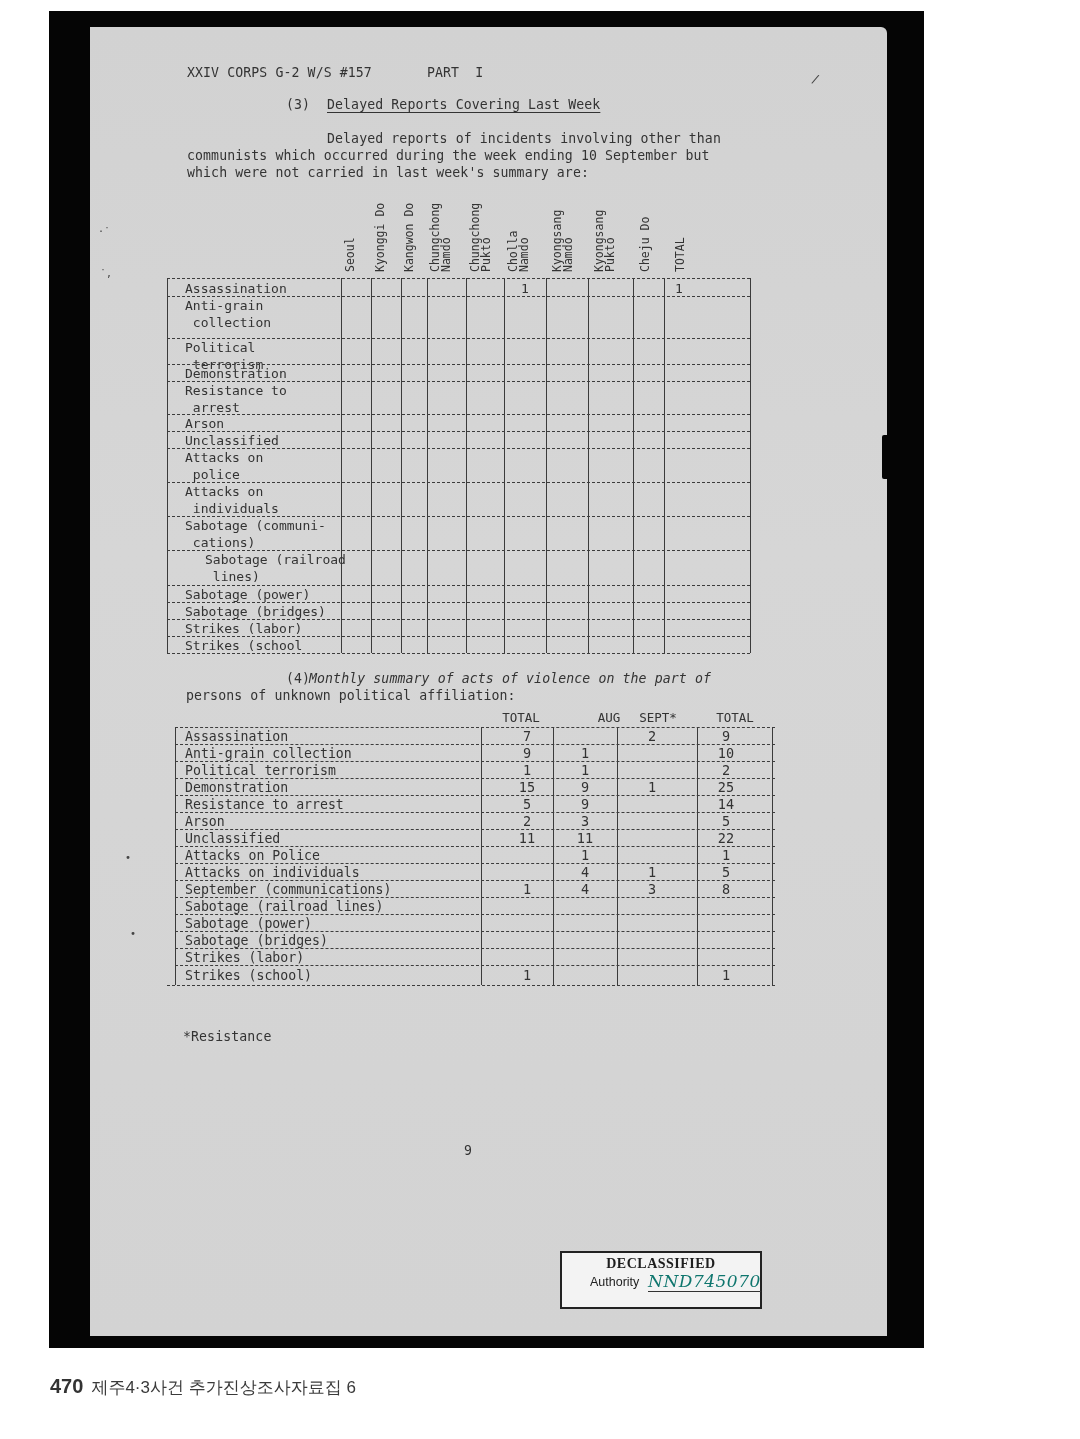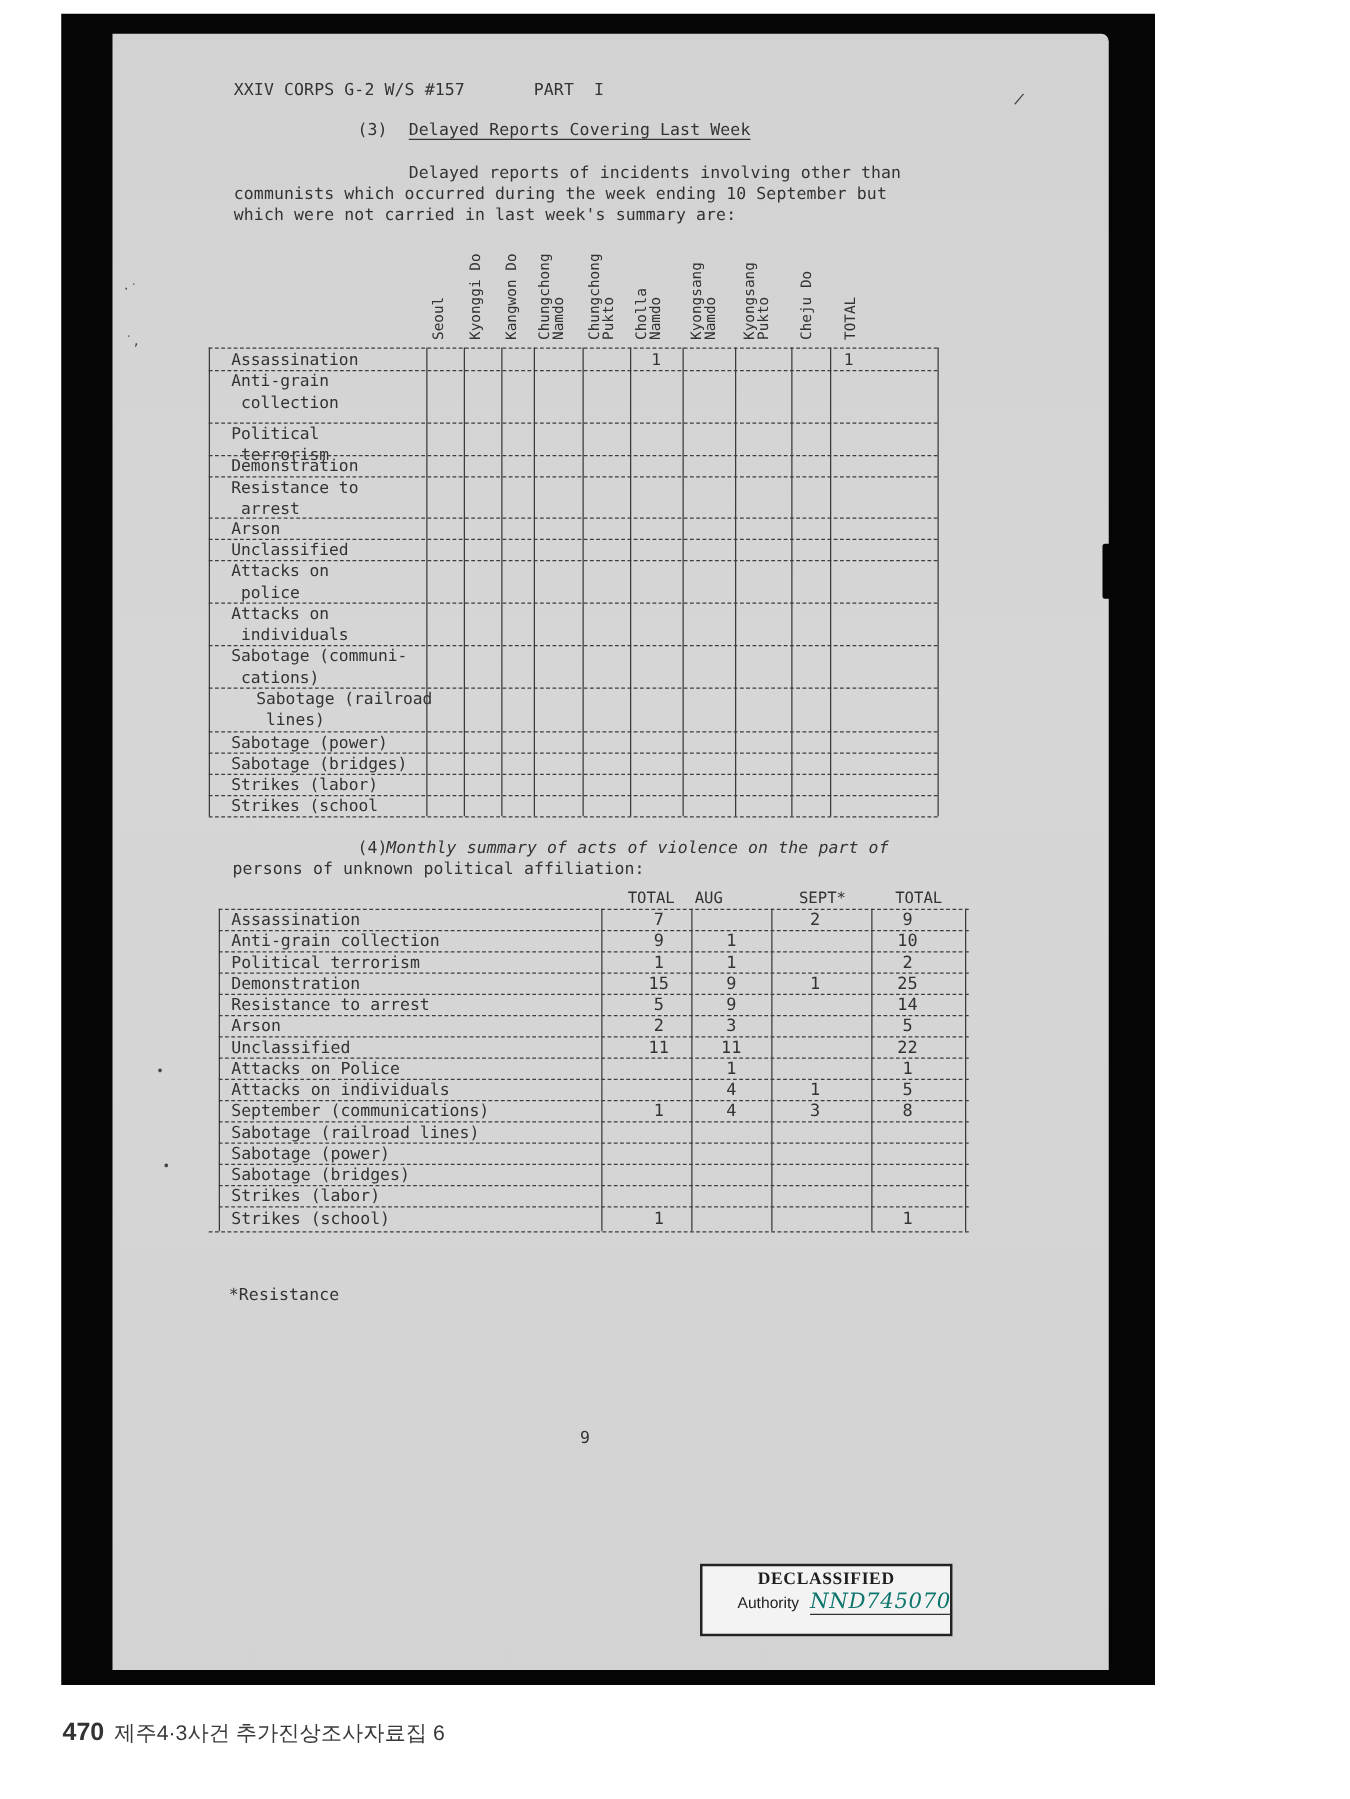--- a/index.html
+++ b/index.html
@@ -169,21 +169,21 @@
     <div class="rlabel" style="top:0;">Strikes (school</div>
   </div>
   <div class="row" style="top:375px;"></div>
 </div>
 
 <div class="tw" style="left:286px;top:670px;">(4)</div>
 <div class="tw" style="left:309px;top:670px;font-style:italic;">Monthly summary of acts of violence on the part of</div>
 <div class="tw" style="left:186px;top:687px;">persons of unknown political affiliation:</div>
 
 <div class="colhead" style="left:481px;width:80px;">TOTAL</div>
-<div class="colhead" style="left:535px;width:64px;">AUG</div>
+<div class="colhead" style="left:577px;width:64px;">AUG</div>
 <div class="colhead" style="left:617px;width:82px;">SEPT*</div>
 <div class="colhead" style="left:695px;width:80px;">TOTAL</div>
 
 <div class="t2">
   <div class="vline" style="left:0;height:258px;"></div>
   <div class="vline" style="left:306px;height:258px;"></div>
   <div class="vline" style="left:378px;height:258px;"></div>
   <div class="vline" style="left:442px;height:258px;"></div>
   <div class="vline" style="left:522px;height:258px;"></div>
   <div class="vline" style="left:597px;height:258px;"></div>

